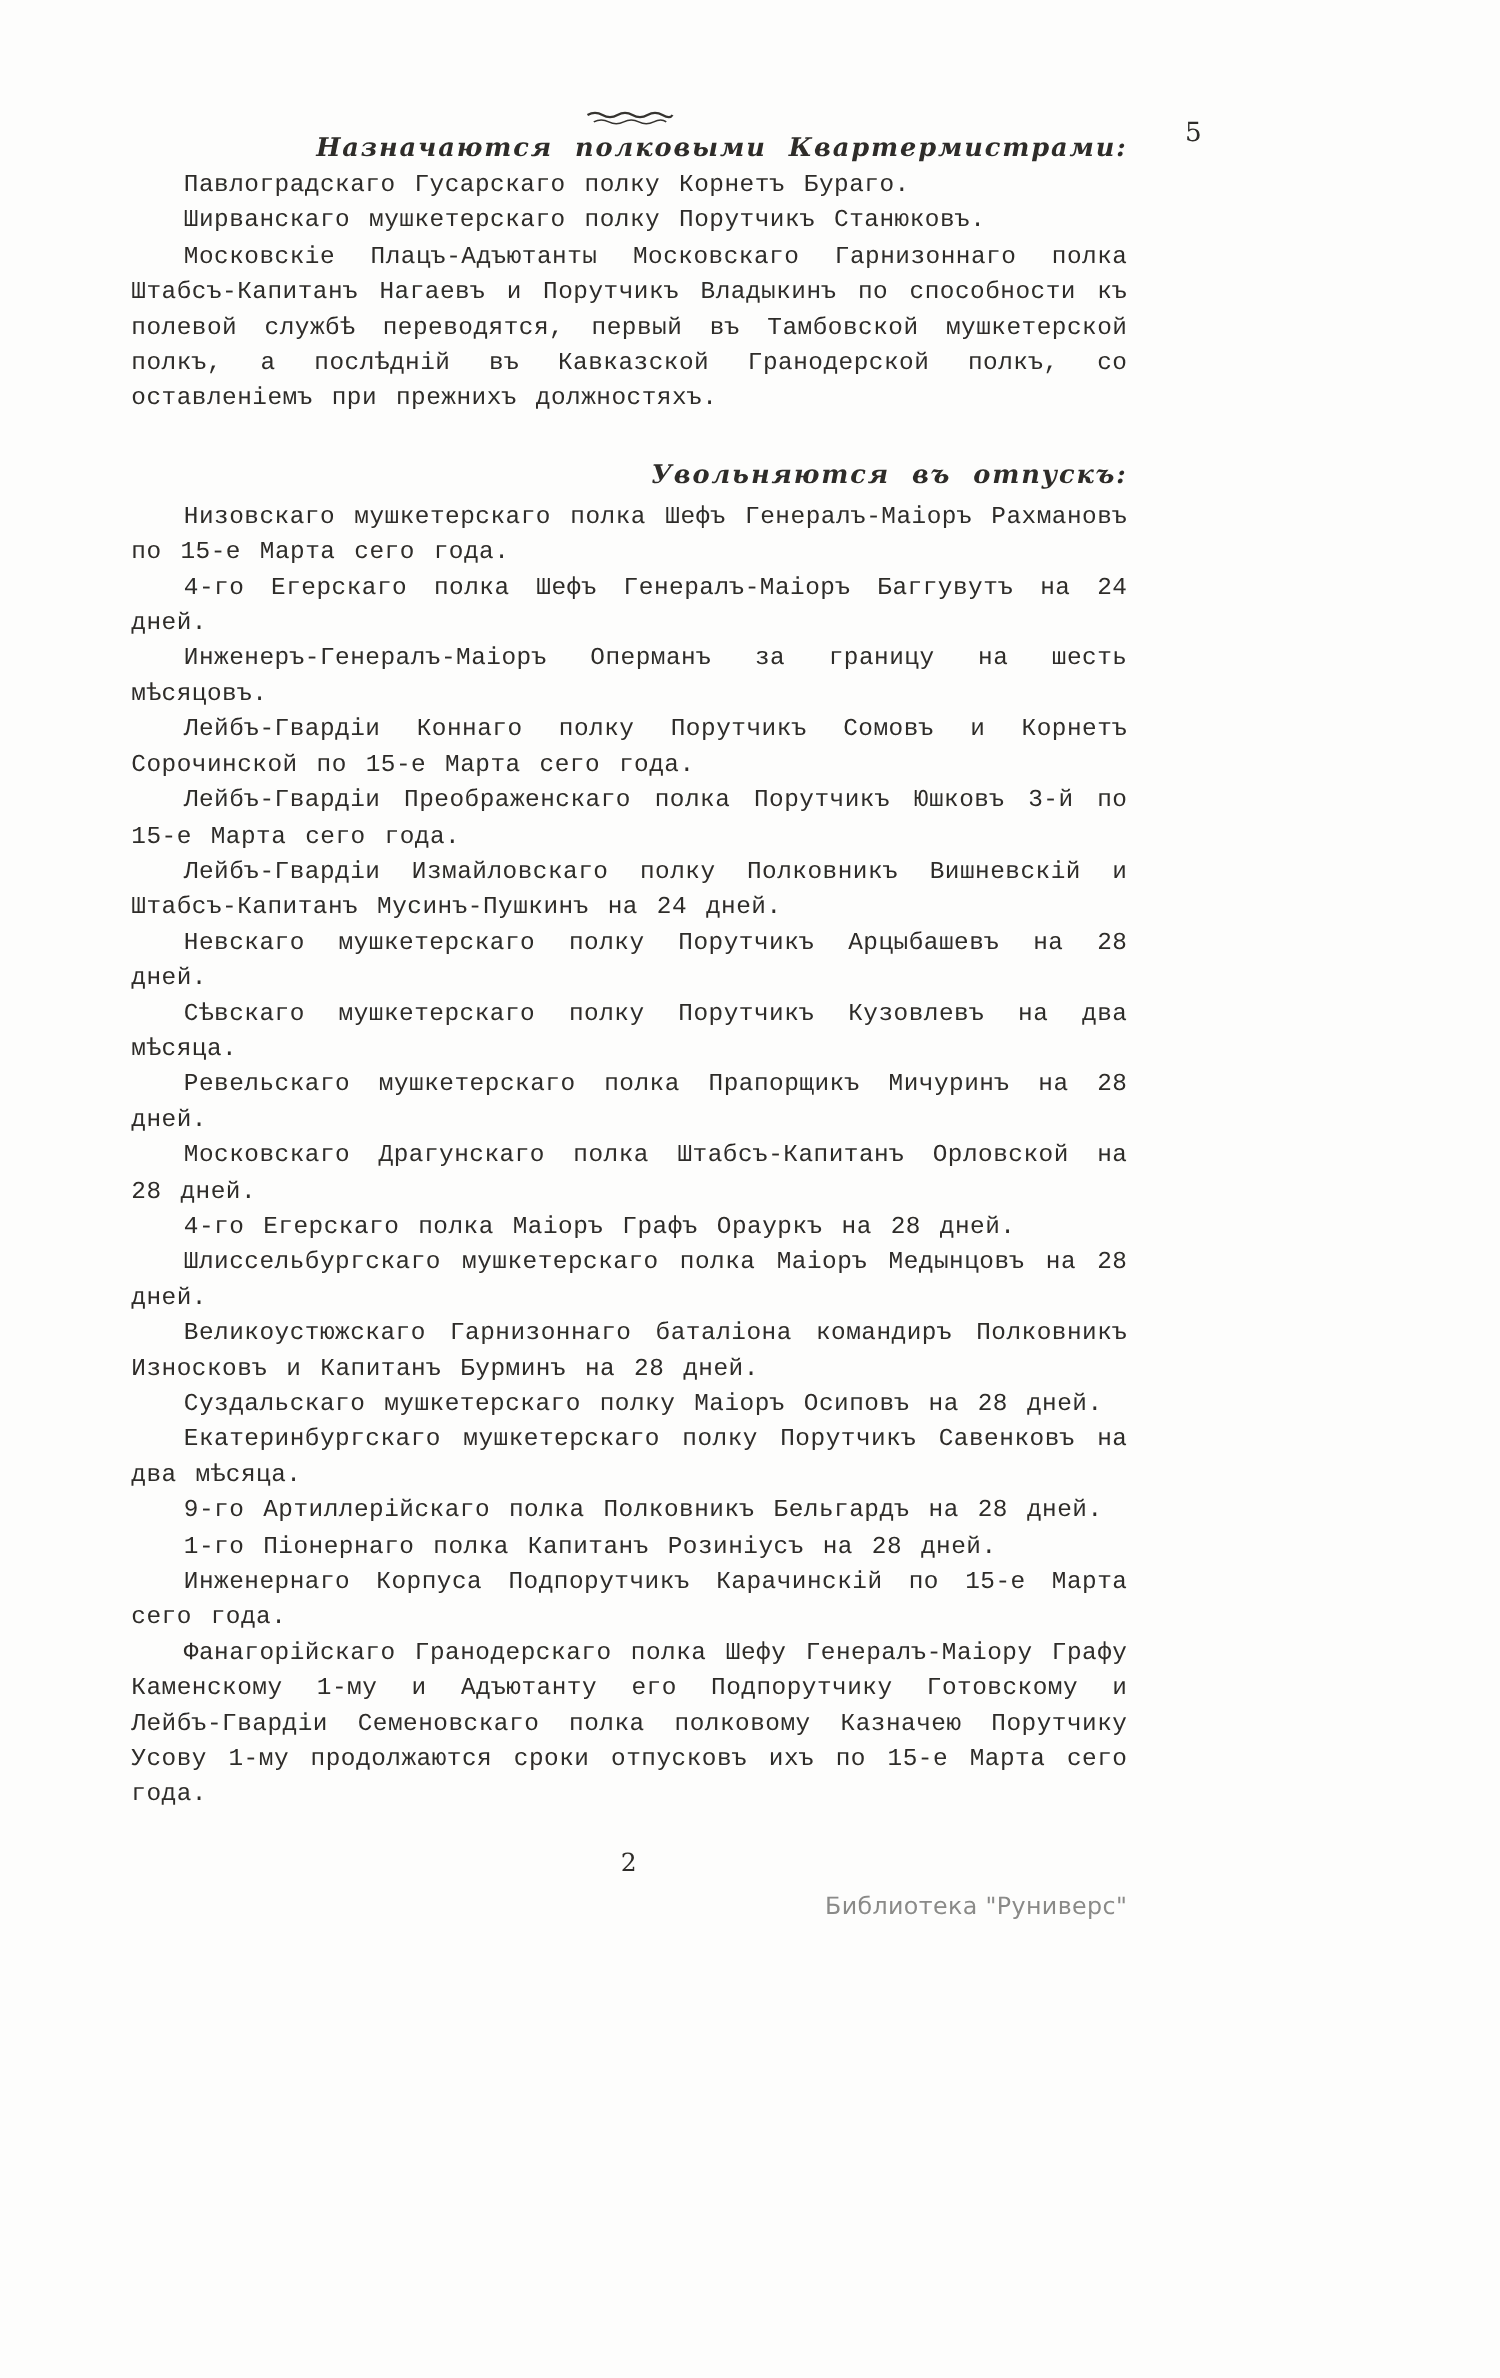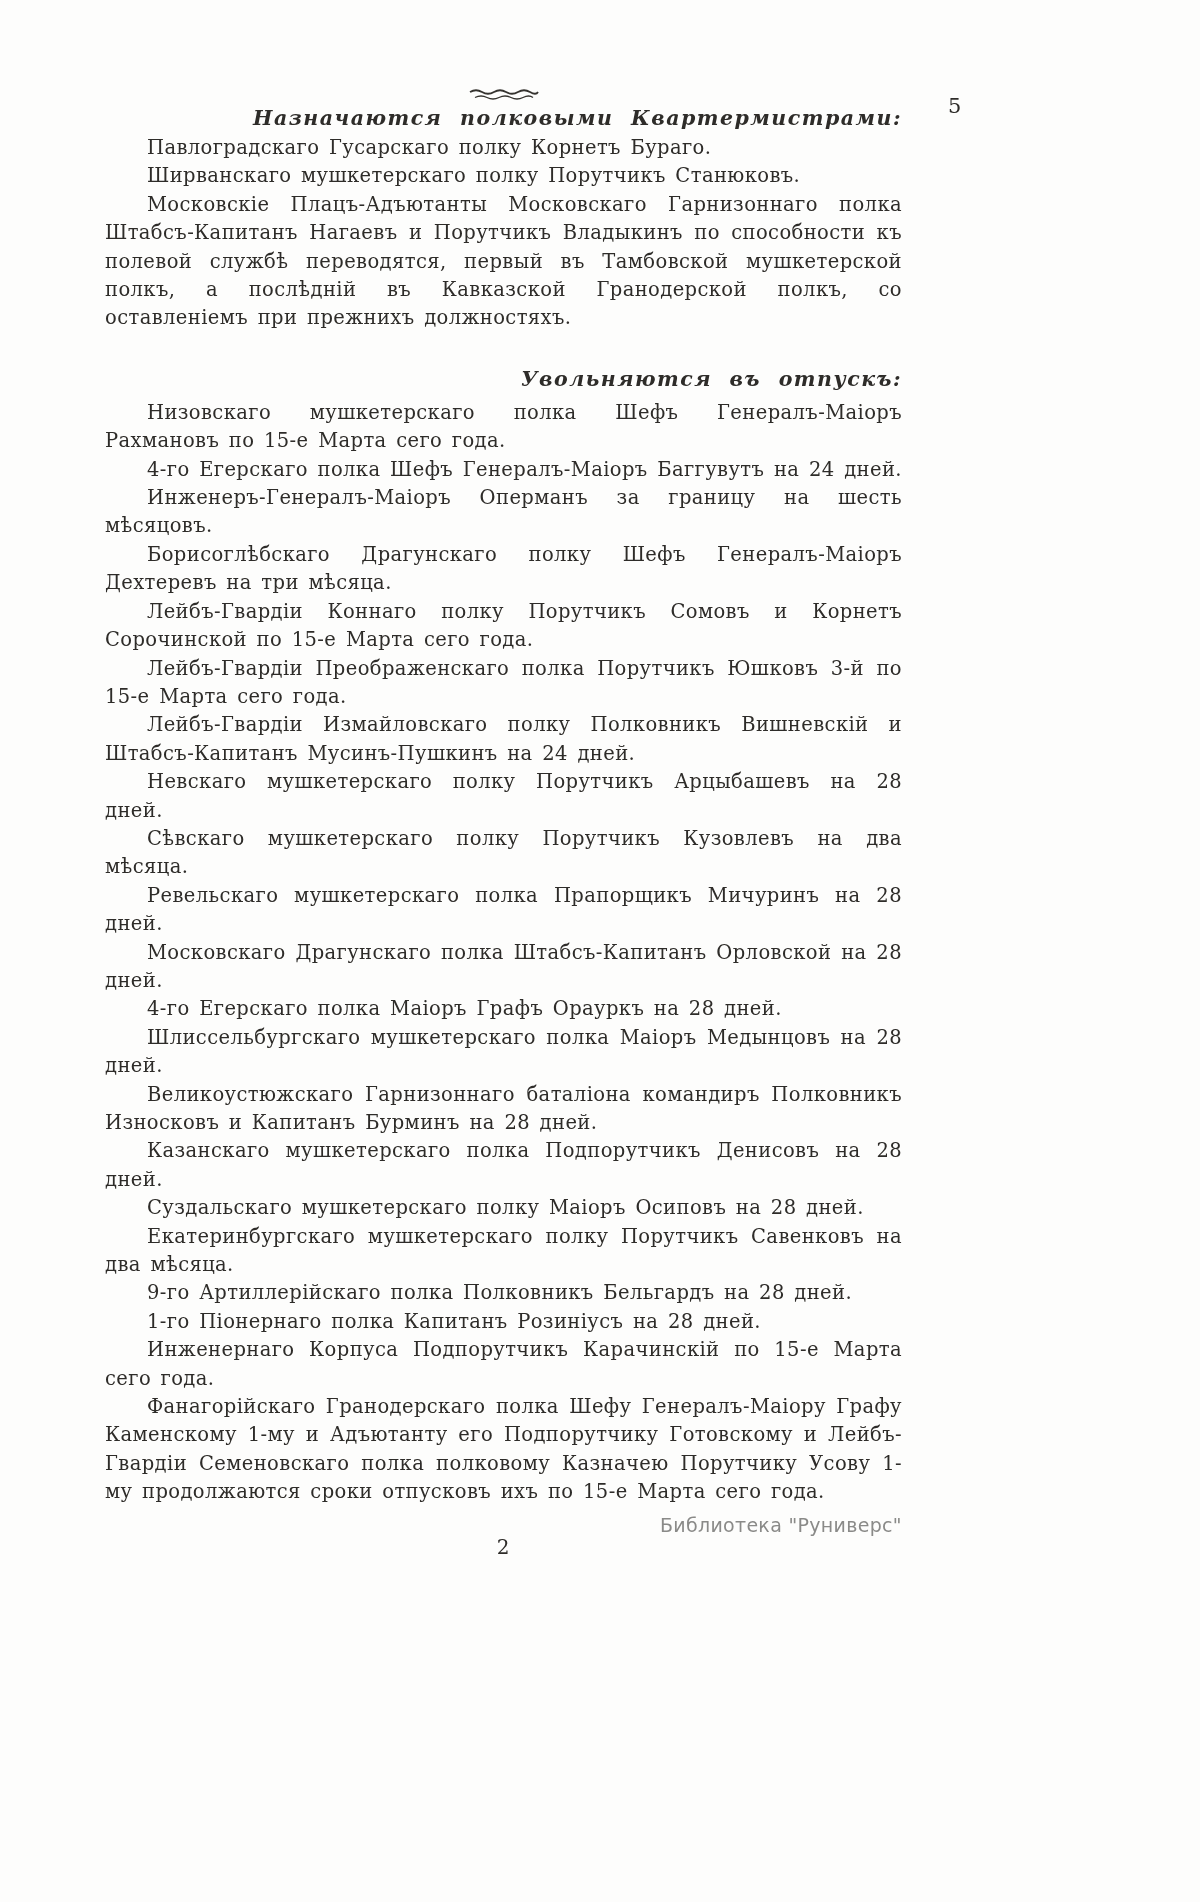--- a/index.html
+++ b/index.html
@@ -51,20 +51,21 @@
     margin-bottom: 6px;
   }
   .paragraphs p {
     margin: 0;
     text-indent: 42px;
     text-align: justify;
     font-size: 19.5px;
     line-height: 28.4px;
     word-spacing: 3px;
     letter-spacing: 0.4px;
+    font-family: Liberation Mono, monospace;
   }
   .bottom-page-number {
     text-align: center;
     font-size: 20px;
     margin-top: 28px;
     letter-spacing: 1px;
   }
   .watermark {
     position: absolute;
     top: 1514px;
@@ -100,32 +101,30 @@
         <p>Московскіе Плацъ-Адъютанты Московскаго Гарнизоннаго полка Штабсъ-Капитанъ Нагаевъ и Порутчикъ Владыкинъ по способности къ полевой службѣ переводятся, первый въ Тамбовской мушкетерской полкъ, а послѣдній въ Кавказской Гранодерской полкъ, со оставленіемъ при прежнихъ должностяхъ.</p>
       </div>
 
     <h2 class="section-heading second">Увольняются въ отпускъ:</h2>
 
     <div class="paragraphs">
 
     <p>Низовскаго мушкетерскаго полка Шефъ Генералъ-Маіоръ Рахмановъ по 15-е Марта сего года.</p>
         <p>4-го Егерскаго полка Шефъ Генералъ-Маіоръ Баггувутъ на 24 дней.</p>
         <p>Инженеръ-Генералъ-Маіоръ Оперманъ за границу на шесть мѣсяцовъ.</p>
-        <p>Борисоглѣбскаго Драгунскаго полку Шефъ Генералъ-Маіоръ Дехтеревъ на три мѣсяца.</p>
         <p>Лейбъ-Гвардіи Коннаго полку Порутчикъ Сомовъ и Корнетъ Сорочинской по 15-е Марта сего года.</p>
         <p>Лейбъ-Гвардіи Преображенскаго полка Порутчикъ Юшковъ 3-й по 15-е Марта сего года.</p>
         <p>Лейбъ-Гвардіи Измайловскаго полку Полковникъ Вишневскій и Штабсъ-Капитанъ Мусинъ-Пушкинъ на 24 дней.</p>
         <p>Невскаго мушкетерскаго полку Порутчикъ Арцыбашевъ на 28 дней.</p>
         <p>Сѣвскаго мушкетерскаго полку Порутчикъ Кузовлевъ на два мѣсяца.</p>
         <p>Ревельскаго мушкетерскаго полка Прапорщикъ Мичуринъ на 28 дней.</p>
         <p>Московскаго Драгунскаго полка Штабсъ-Капитанъ Орловской на 28 дней.</p>
         <p>4-го Егерскаго полка Маіоръ Графъ Орауркъ на 28 дней.</p>
         <p>Шлиссельбургскаго мушкетерскаго полка Маіоръ Медынцовъ на 28 дней.</p>
         <p>Великоустюжскаго Гарнизоннаго баталіона командиръ Полковникъ Износковъ и Капитанъ Бурминъ на 28 дней.</p>
-        <p>Казанскаго мушкетерскаго полка Подпорутчикъ Денисовъ на 28 дней.</p>
         <p>Суздальскаго мушкетерскаго полку Маіоръ Осиповъ на 28 дней.</p>
         <p>Екатеринбургскаго мушкетерскаго полку Порутчикъ Савенковъ на два мѣсяца.</p>
         <p>9-го Артиллерійскаго полка Полковникъ Бельгардъ на 28 дней.</p>
         <p>1-го Піонернаго полка Капитанъ Розиніусъ на 28 дней.</p>
         <p>Инженернаго Корпуса Подпорутчикъ Карачинскій по 15-е Марта сего года.</p>
         <p>Фанагорійскаго Гранодерскаго полка Шефу Генералъ-Маіору Графу Каменскому 1-му и Адъютанту его Подпорутчику Готовскому и Лейбъ-Гвардіи Семеновскаго полка полковому Казначею Порутчику Усову 1-му продолжаются сроки отпусковъ ихъ по 15-е Марта сего года.</p>
       </div>
 
     <div class="bottom-page-number">2</div>
 

